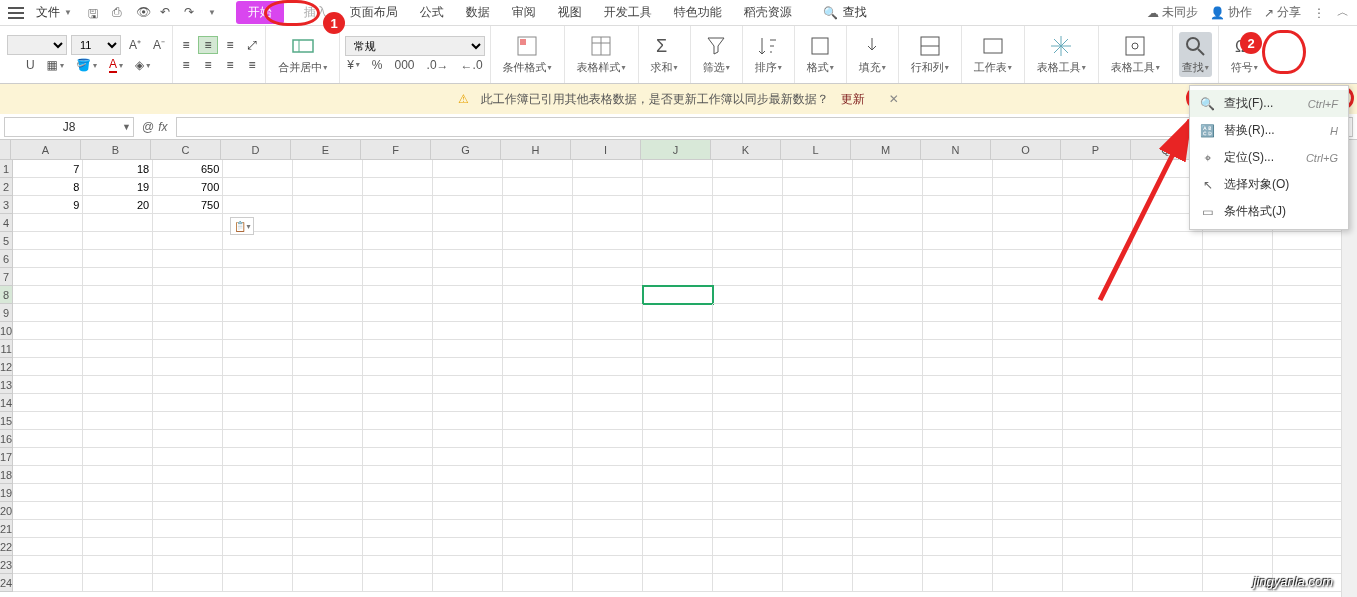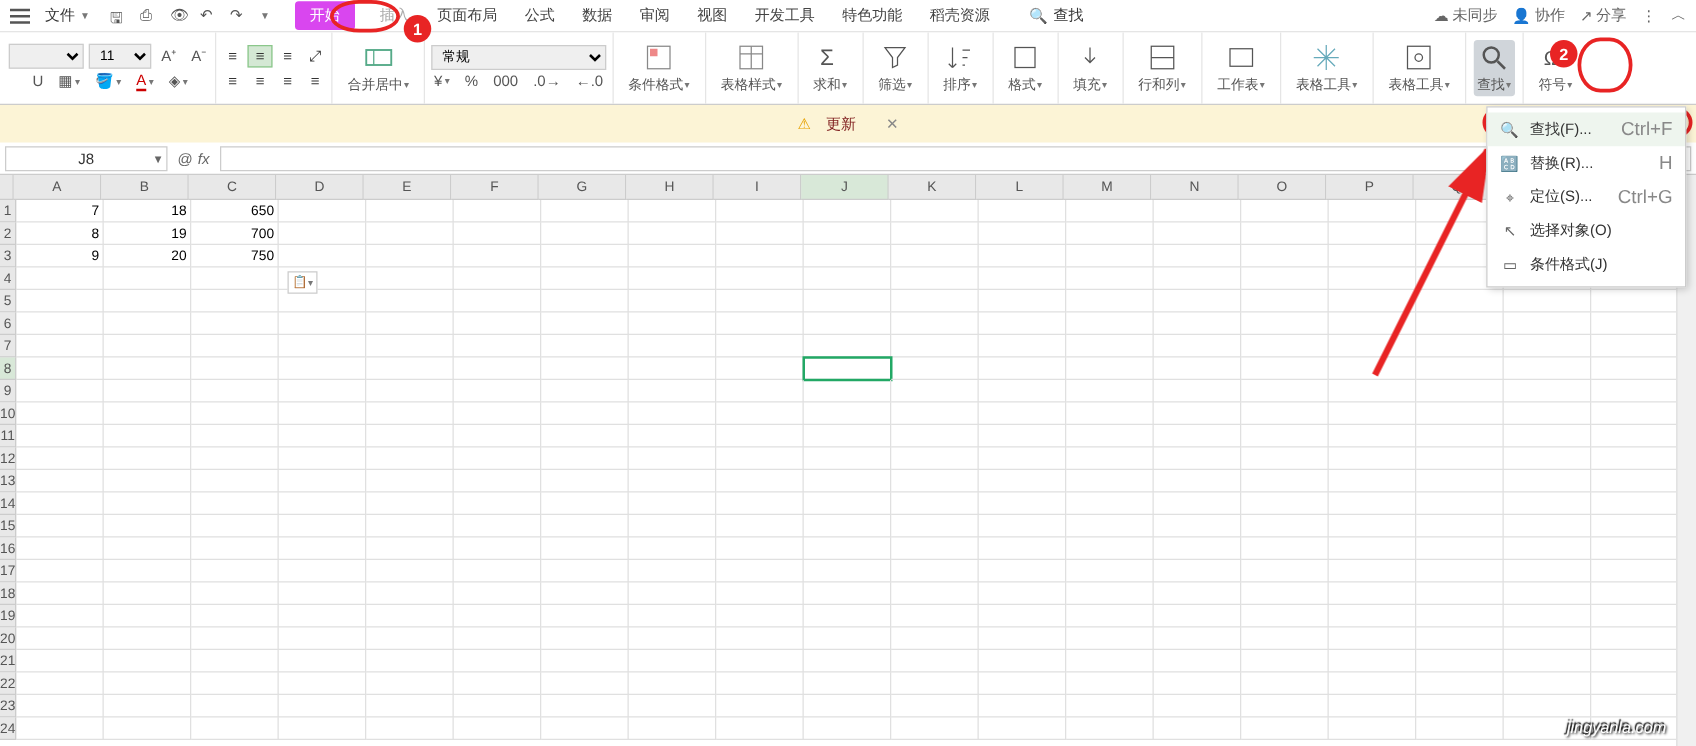--- a/index.html
+++ b/index.html
@@ -71,21 +71,21 @@
     .cell { width: 70px; height: 18px; border-right: 1px solid #e0e0e0; border-bottom: 1px solid #e0e0e0; font-size: 11px; padding: 0 3px; text-align: right; line-height: 18px; color: #000; }
     .cell.selected { outline: 2px solid #22a865; outline-offset: -1px; }
     .paste-btn { position: absolute; left: 217px; top: 57px; width: 24px; height: 18px; background: #fff; border: 1px solid #ccc; display: flex; align-items: center; justify-content: center; font-size: 10px; cursor: pointer; }
     
     
     .context-menu { position: absolute; right: 8px; top: 85px; width: 160px; background: #fff; border: 1px solid #ccc; box-shadow: 2px 2px 6px rgba(0,0,0,0.2); z-index: 200; padding: 4px 0; }
     .cm-item { display: flex; align-items: center; padding: 5px 10px; gap: 8px; cursor: pointer; font-size: 12px; }
     .cm-item.highlight { background: #eef5ee; }
     .cm-item .cm-icon { width: 16px; height: 16px; display: flex; align-items: center; justify-content: center; color: #666; }
     .cm-item .cm-label { flex: 1; }
-    .cm-item .cm-short { color: #888; font-size: 15px; }
+    .cm-item .cm-short { color: #888; font-size: 11px; font-style: italic; }
     
     
     .vscroll { width: 16px; background: #f0f0f0; border-left: 1px solid #ddd; }
     
     
     .arrow-svg { position: absolute; pointer-events: none; z-index: 99; }
     
     
     .watermark { position: absolute; right: 24px; bottom: 8px; text-align: right; z-index: 300; }
     .watermark .wm-main { font-size: 28px; font-weight: bold; color: #fff; text-shadow: 2px 2px 3px #000, -1px -1px 2px #000; font-style: italic; }
@@ -359,20 +359,21 @@
         </span>
       </div>
   </div>
 </div>
 
 <div class="circle-red" style="left:1262px; top:30px; width:44px; height:44px;"></div>
 <div class="num-badge" style="left:1240px; top:32px;">2</div>
 
 <div class="notify-bar">
   <span class="warn-icon">⚠</span>
+  <span>此工作簿已引用其他表格数据，是否更新工作簿以同步最新数据？</span>
   <span class="update-btn">更新</span>
   <span class="close">✕</span>
 </div>
 
 <div class="formula-bar">
   <div class="name-box">
       <span>J8</span>
       <span class="dd">▼</span>
     </div>
   <span class="fx">

